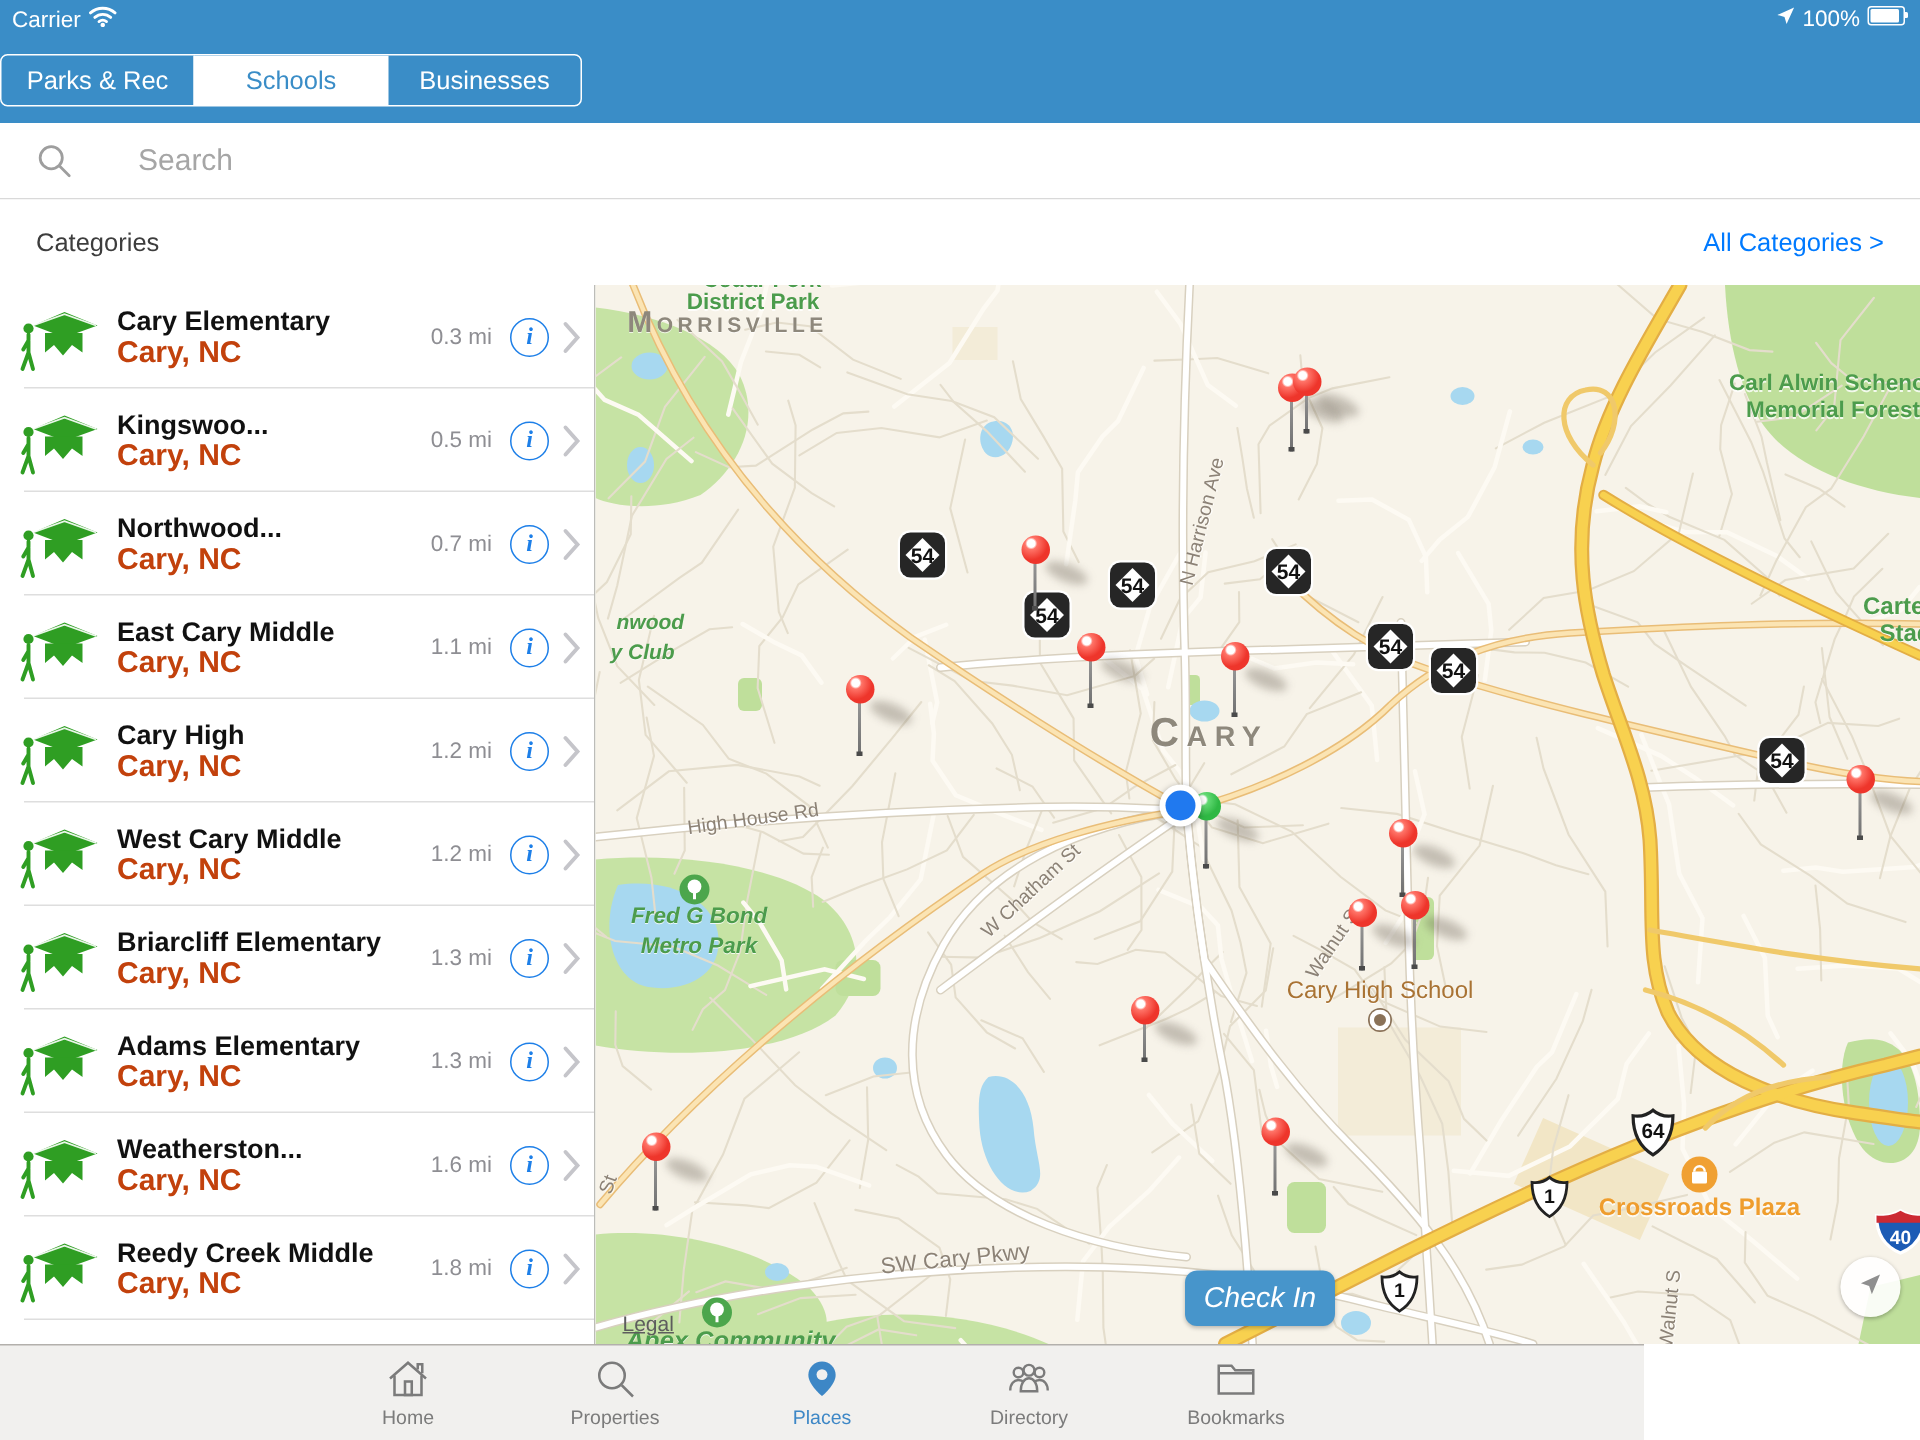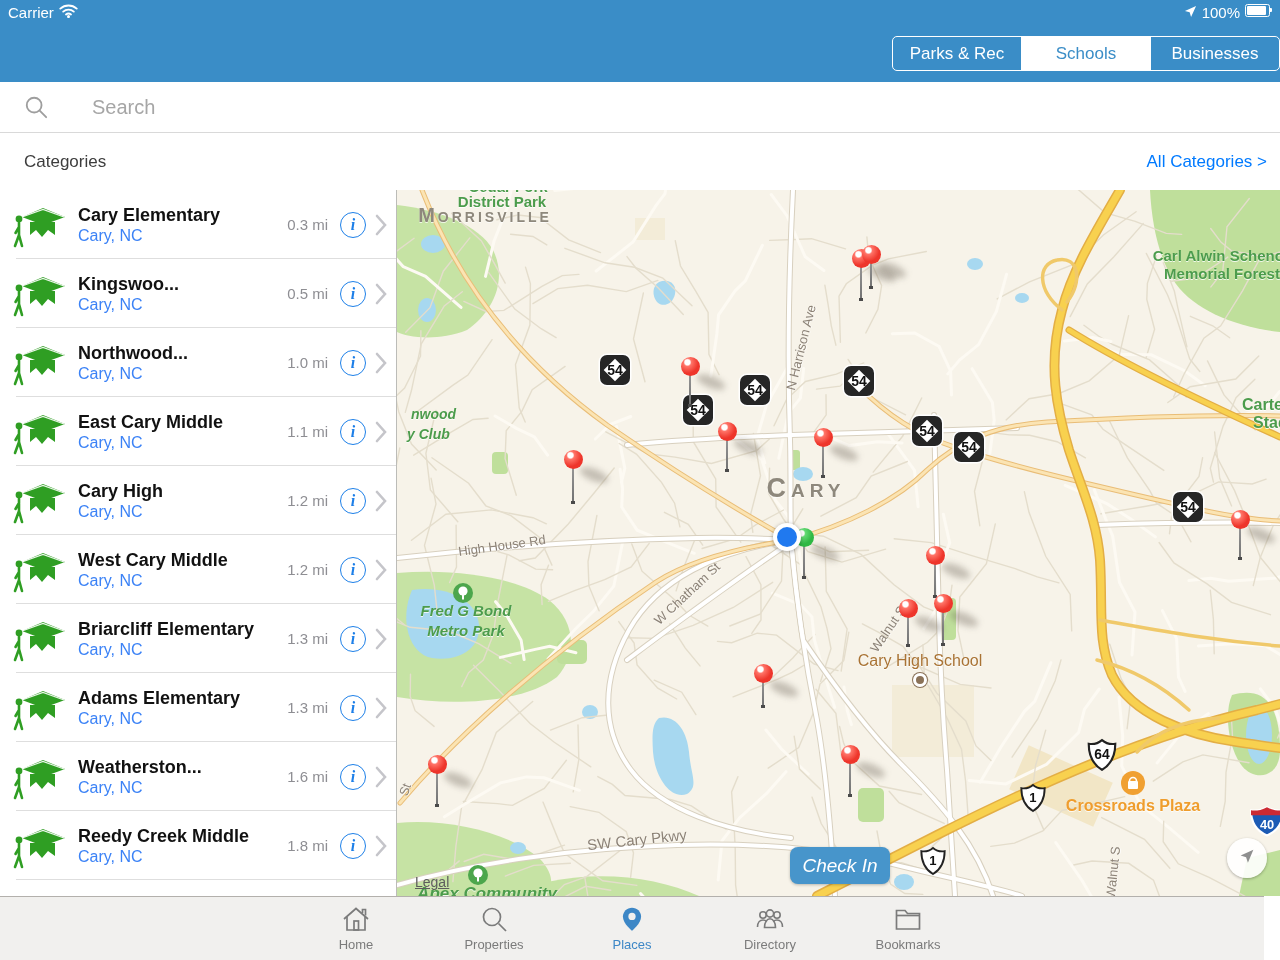--- a/index.html
+++ b/index.html
@@ -8,46 +8,46 @@
 
   
   .header{position:absolute;left:0;top:0;width:1280px;height:82px;background:#3a8dc7;}
   .statusbar{position:absolute;left:0;top:0;width:1280px;height:27px;color:#fff;font-size:15px;}
   .sb-left{position:absolute;left:8px;top:4px;display:flex;align-items:center;gap:5px;}
   .sb-time{position:absolute;left:0;right:0;top:5px;text-align:center;font-weight:bold;}
   .sb-right{position:absolute;right:8px;top:4px;display:flex;align-items:flex-start;gap:5px;}
   .battery{width:23px;height:11px;border:1px solid #fff;border-radius:2.5px;position:relative;margin-right:2px;}
   .battery .fill{position:absolute;left:1px;top:1px;bottom:1px;width:19px;background:#fff;border-radius:1px;}
   .battery .tip{position:absolute;right:-3px;top:3px;width:2px;height:4px;background:#fff;border-radius:0 1px 1px 0;}
-  .segwrap{position:absolute;left:0;top:36px;width:1280px;display:flex;justify-content:flex-end;}
+  .segwrap{position:absolute;left:0;top:36px;width:1280px;display:flex;justify-content:flex-start;}
   .segmented{display:flex;border:1px solid #fff;border-radius:5px;overflow:hidden;height:33px;}
   .seg{min-width:108px;padding:0 10px;line-height:33px;text-align:center;font-size:17px;color:#fff;cursor:pointer;border-left:1px solid #fff;}
   .seg:first-child{border-left:none;}
   .seg.sel{background:#fff;color:#3a8dc7;}
 
   
   .searchbar{position:absolute;left:0;top:82px;width:1280px;height:50px;background:#fff;border-bottom:1px solid #d9d9d9;display:flex;align-items:center;}
   .searchbar input{border:none;outline:none;font-size:20px;color:#333;flex:1;font-family:"Liberation Sans",sans-serif;margin-left:30px;}
   .searchbar input::placeholder{color:#a6a6a6;}
   .search-icon{margin:0 12px 0 24px;display:flex;}
 
   
   .catbar{position:absolute;left:0;top:133px;width:1280px;height:57px;background:#fff;border-bottom:1px solid #d4d4d4;display:flex;align-items:center;}
   .cat-title{font-size:17px;color:#3d3d3d;margin-left:24px;}
-  .cat-link{margin-left:auto;margin-right:13px;font-size:17px;color:#007aff;cursor:pointer;}
+  .cat-link{margin-left:auto;margin-right:24px;font-size:17px;color:#007aff;cursor:pointer;}
 
   
   .content{position:absolute;left:0;top:190px;width:1280px;height:706px;}
   .list{position:absolute;left:0;top:0;width:397px;height:706px;background:#fff;overflow:hidden;border-right:1px solid #bcbcb8;box-sizing:border-box;}
   .row{position:relative;height:69px;display:flex;align-items:center;cursor:pointer;}
   .row::after{content:"";position:absolute;left:16px;right:0;bottom:0;height:1px;background:#dedede;}
   .cap-icon{width:56px;margin-left:12px;flex:none;display:flex;}
   .row-main{flex:1;min-width:0;margin-left:10px;}
   .row-title{font-size:18px;font-weight:bold;color:#111;line-height:22px;white-space:nowrap;}
-  .row-sub{font-size:16px;color:#3b82f6;line-height:20px;}
+  .row-sub{font-size:20px;color:#c2410c;line-height:20px;font-weight:bold;}
   .row-dist{width:62px;text-align:right;font-size:15px;color:#8e8e93;flex:none;}
   .info-btn{flex:none;width:26px;height:26px;border:1.5px solid #1d7fe8;border-radius:50%;color:#1d7fe8;
             font-family:"Liberation Serif",serif;font-style:italic;font-weight:bold;font-size:16px;
             display:flex;align-items:center;justify-content:center;margin-left:12px;cursor:pointer;background:#fff;box-sizing:border-box;}
   .row-chev{flex:none;width:30px;display:flex;justify-content:center;}
 
   
   .map{position:absolute;left:397px;top:0;width:883px;height:706px;overflow:hidden;background:#f7f3e9;cursor:grab;}
   .map svg.base{position:absolute;left:0;top:0;}
   .mlabel{position:absolute;transform:translate(-50%,0);white-space:nowrap;pointer-events:none;}
@@ -72,21 +72,21 @@
   .pin-shadow{position:absolute;background:rgba(80,70,55,.30);border-radius:50%;filter:blur(3px);}
   .pin-needle{position:absolute;width:2px;background:linear-gradient(#9a9a9a,#6f6f6f);}
   .pin-needle::after{content:"";position:absolute;left:-1px;bottom:0;width:4px;height:3px;background:#4a4a4a;}
   .pin-head{position:absolute;width:19px;height:19px;border-radius:50%;}
   .pin-red{background:radial-gradient(circle at 34% 28%, #fff 0 2.6px, #ff7468 4px, #ee352b 11px);}
   .pin-green{background:radial-gradient(circle at 34% 28%, #fff 0 2.6px, #63da74 4px, #2fb844 11px);}
   .userdot-outer{position:absolute;width:28px;height:28px;border-radius:50%;background:#fff;box-shadow:0 1px 4px rgba(0,0,0,.35);}
   .userdot-inner{position:absolute;left:4px;top:4px;width:20px;height:20px;border-radius:50%;background:#2079ef;}
 
   
-  .tabbar{position:absolute;left:0;top:896px;width:1264px;height:64px;background:#f1f0ee;border-top:1px solid #b3b0ac;box-sizing:border-box;display:flex;justify-content:center;}
+  .tabbar{position:absolute;left:0;top:896px;width:1096px;height:64px;background:#f1f0ee;border-top:1px solid #b3b0ac;box-sizing:border-box;display:flex;justify-content:center;}
   .tab{width:138px;display:flex;flex-direction:column;align-items:center;padding-top:6px;cursor:pointer;}
   .tab .ic{height:32px;display:flex;align-items:center;}
   .tab .lbl{font-size:13px;color:#7b7b7b;margin-top:2px;}
   .tab.sel .lbl{color:#3d87c6;}
 </style>
 </head>
 <body>
 
 <div class="header">
   <div class="statusbar">
@@ -186,21 +186,21 @@
           <svg width="54" height="46" viewBox="0 0 54 46" fill="#2f9e23">
             <circle cx="7" cy="17" r="3.4"></circle>
             <path d="M7,21 L7,33 M7,33 L3,44 M7,33 L10,44 M7,25 L3.5,31" stroke="#2f9e23" stroke-width="2.6" fill="none" stroke-linecap="round"></path>
             <polygon points="10,15 31,6 53,15 31,23"></polygon>
             <path d="M18,20 L18,33 L24,28 L30,35 L36,28 L43,33 L43,20 Z"></path>
             <polygon points="14,15.5 31,9 49,15.5 31,21.5" fill="#fff" opacity="0"></polygon>
             <path d="M10,15 L31,7.5 L52,15" stroke="#fff" stroke-width="1.2" fill="none" opacity="0.9"></path>
           </svg>
         </span>
         <span class="row-main"><span class="row-title">Northwood...</span><br><span class="row-sub">Cary, NC</span></span>
-        <span class="row-dist">1.0 mi</span>
+        <span class="row-dist">0.7 mi</span>
         <span class="info-btn">i</span>
         <span class="row-chev">
           <svg width="12" height="22" viewBox="0 0 12 22" fill="none" stroke="#c5c5ca" stroke-width="2.6" stroke-linecap="round">
             <path d="M2,2 L10,11 L2,20"></path>
           </svg>
         </span>
       </div>
       <div class="row">
         <span class="cap-icon">
           <svg width="54" height="46" viewBox="0 0 54 46" fill="#2f9e23">

